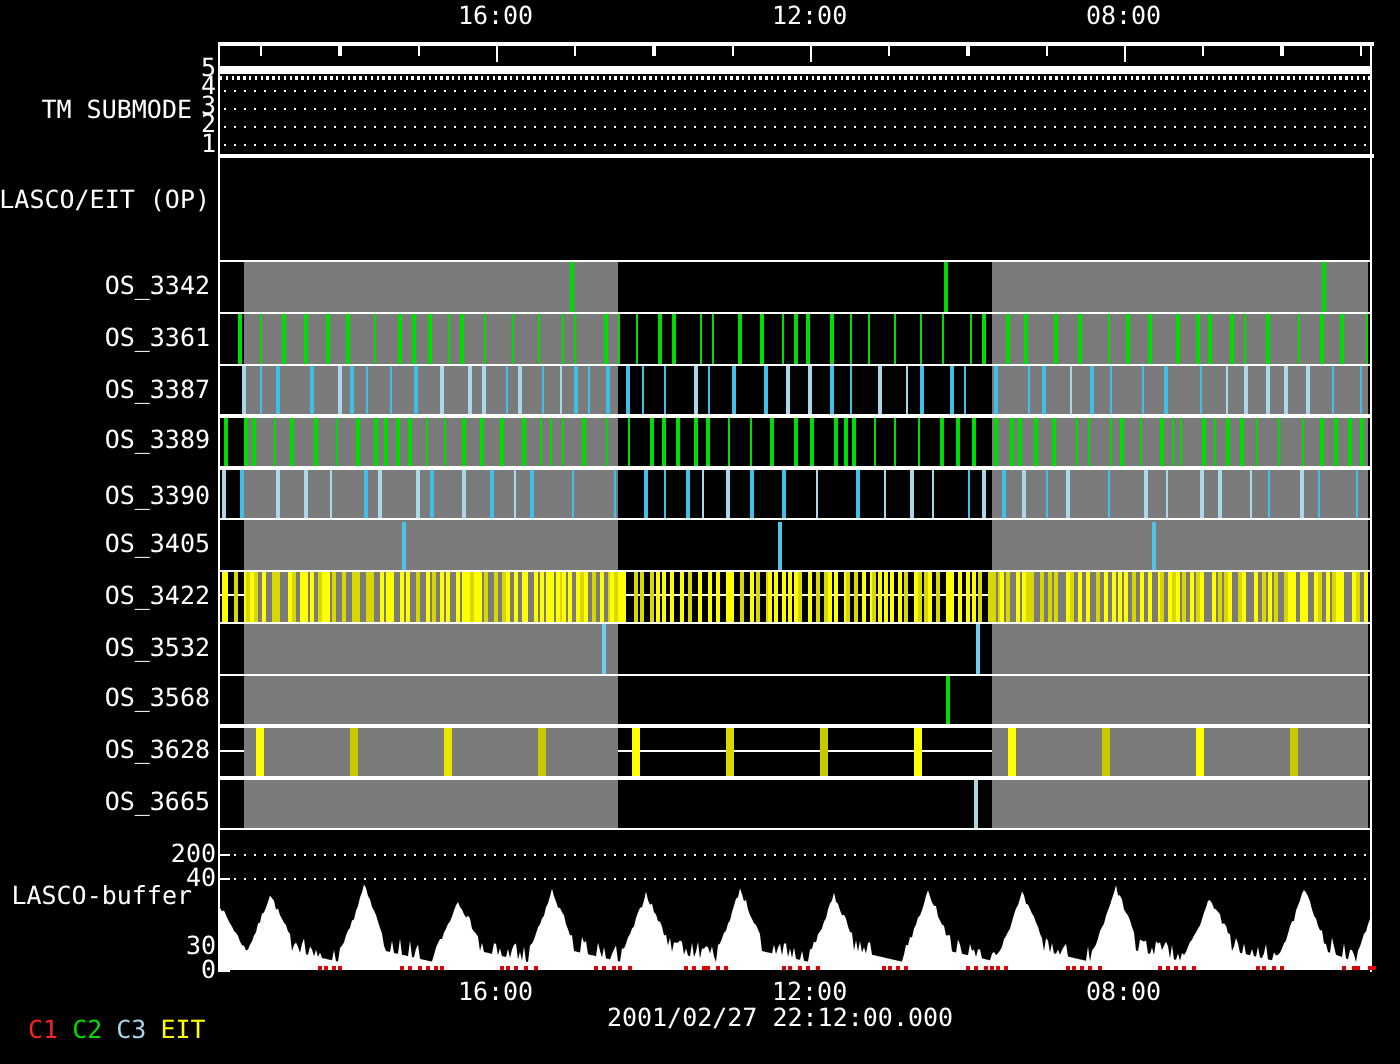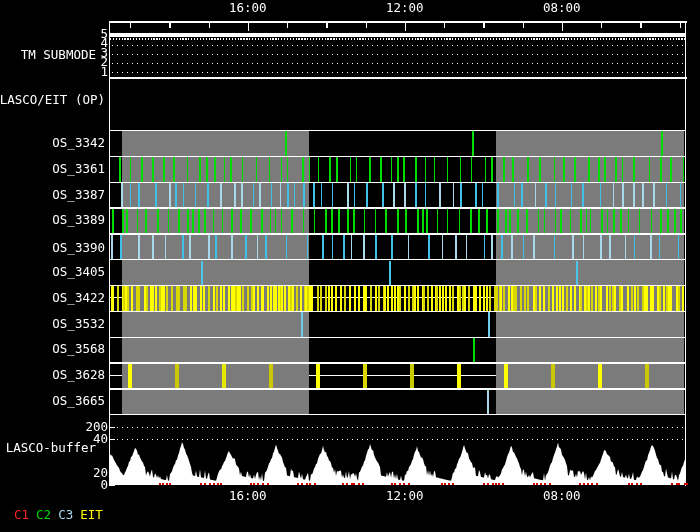--- a/index.html
+++ b/index.html
@@ -21,20 +21,21 @@
   .midline{position:absolute;background:#fff;height:1.2px;}
 </style>
 </head>
 <body>
 
 <div id="screen">
 
   <div class="lbl right" style="right:604px;top:55px;">TM SUBMODE</div>
   <div class="lbl right" style="right:595px;top:100px;">LASCO/EIT (OP)</div>
   <div class="lbl right" style="right:604px;top:448px;">LASCO-buffer</div>
+  <div class="lbl cx" style="left:390px;top:509px;">2001/02/27 22:12:00.000</div>
 
   <div id="plot" class="abs" style="left:0;top:0;width:700px;height:532px;">
       <div class="grayband" style="left: 122.017px; top: 130px; width: 186.99px; height: 285.42px;"></div>
       <div class="grayband" style="left: 495.998px; top: 130px; width: 188.025px; height: 285.42px;"></div>
       <div class="abs" style="left: 110px; top: 131.4px; width: 575px; height: 24.42px;">
         <div class="tick" style="left: 174.972px; top: 0px; width: 2.4px; height: 100%; background: rgb(0, 221, 0);"></div>
         <div class="tick" style="left: 362.02px; top: 0px; width: 2.4px; height: 100%; background: rgb(0, 221, 0);"></div>
         <div class="tick" style="left: 551.023px; top: 0px; width: 2.4px; height: 100%; background: rgb(0, 221, 0);"></div>
       </div>
       <div class="lbl right" style="right: 595px; top: 142.91px;">OS_3342</div>
@@ -526,21 +527,21 @@
       <div class="lbl right" style="right: 592px; top: 43px;">4</div>
       <div class="lbl right" style="right: 592px; top: 52.5px;">3</div>
       <div class="lbl right" style="right: 592px; top: 62px;">2</div>
       <div class="lbl right" style="right: 592px; top: 71.5px;">1</div>
       <div class="dotline" style="left: 112px; top: 427px; width: 572px;"></div>
       <div class="dotline" style="left: 112px; top: 438.5px; width: 572px;"></div>
       <div class="lbl right" style="right: 592px; top: 427px;">200</div>
       <div class="axis" style="left: 110px; top: 427px; width: 5px; height: 1.4px;"></div>
       <div class="lbl right" style="right: 592px; top: 438.5px;">40</div>
       <div class="axis" style="left: 110px; top: 438.5px; width: 5px; height: 1.4px;"></div>
-      <div class="lbl right" style="right: 592px; top: 473px;">20</div>
+      <div class="lbl right" style="right: 592px; top: 473px;">30</div>
       <div class="axis" style="left: 110px; top: 473px; width: 5px; height: 1.4px;"></div>
       <div class="lbl right" style="right: 592px; top: 484.5px;">0</div>
       <div class="axis" style="left: 110px; top: 484.5px; width: 5px; height: 1.4px;"></div>
       <svg width="575" height="63.5" style="position: absolute; left: 110px; top: 421px;">
         <polygon points="0,63.5 0,33.0 1,34.6 2,34.2 3,36.6 4,38.7 5,40.7 6,42.3 7,44.5 8,45.5 9,46.9 10,49.7 11,51.6 12,51.9 13,54.2 14,53.8 15,51.4 16,49.6 17,46.7 18,45.1 19,40.7 20,40.3 21,35.9 22,35.3 23,32.7 24,29.9 25,26.8 26,28.1 27,29.4 28,33.9 29,33.2 30,36.6 31,38.4 32,40.4 33,41.5 34,44.8 35,45.9 36,54.5 37,51.5 38,50.2 39,52.4 40,55.4 41,50.9 42,48.2 43,56.1 44,56.4 45,52.3 46,53.8 47,57.1 48,53.9 49,57.5 50,55.2 51,58.0 52,58.2 53,58.4 54,58.7 55,58.9 56,59.1 57,54.0 58,59.6 59,59.8 60,53.0 61,51.7 62,50.3 63,46.8 64,44.3 65,42.9 66,39.3 67,38.8 68,34.4 69,32.0 70,27.8 71,25.1 72,21.2 73,23.0 74,27.0 75,28.6 76,32.5 77,34.3 78,36.5 79,39.7 80,43.0 81,45.8 82,51.9 83,54.5 84,54.8 85,55.0 86,49.4 87,55.5 88,55.7 89,55.9 90,48.2 91,56.4 92,56.6 93,56.8 94,57.1 95,49.3 96,57.5 97,57.7 98,53.4 99,51.2 100,58.4 101,58.7 102,58.9 103,59.1 104,59.4 105,59.6 106,59.8 107,56.4 108,52.8 109,50.5 110,48.5 111,48.5 112,45.3 113,43.4 114,41.0 115,39.7 116,37.2 117,34.2 118,31.6 119,30.0 120,32.5 121,33.8 122,36.1 123,37.7 124,36.9 125,38.3 126,43.4 127,44.8 128,45.8 129,47.4 130,54.5 131,50.4 132,55.0 133,55.2 134,55.4 135,55.7 136,55.9 137,50.6 138,51.0 139,56.6 140,53.1 141,57.1 142,57.3 143,57.5 144,53.4 145,58.0 146,53.8 147,51.4 148,50.8 149,58.9 150,54.9 151,59.4 152,52.2 153,59.8 154,60.0 155,51.8 156,50.8 157,48.8 158,45.7 159,42.6 160,41.1 161,38.2 162,36.9 163,32.6 164,30.6 165,27.1 166,23.4 167,27.1 168,29.7 169,32.7 170,33.0 171,35.1 172,36.6 173,41.1 174,43.6 175,46.6 176,46.6 177,54.5 178,54.8 179,55.0 180,55.2 181,47.5 182,50.3 183,49.5 184,56.1 185,56.4 186,56.6 187,56.8 188,57.1 189,50.2 190,54.4 191,57.8 192,52.5 193,58.2 194,58.4 195,58.7 196,56.0 197,53.8 198,51.8 199,59.6 200,59.8 201,53.1 202,53.4 203,50.9 204,47.6 205,46.1 206,43.3 207,42.2 208,38.0 209,35.2 210,32.9 211,32.6 212,29.3 213,24.7 214,29.1 215,31.4 216,30.7 217,35.1 218,36.2 219,39.5 220,39.9 221,42.3 222,46.8 223,46.4 224,51.7 225,47.9 226,55.0 227,50.1 228,50.4 229,50.3 230,49.2 231,49.9 232,56.4 233,53.3 234,56.8 235,57.1 236,50.2 237,57.5 238,54.9 239,50.0 240,58.2 241,53.2 242,53.4 243,52.1 244,52.6 245,55.7 246,52.2 247,57.3 248,60.0 249,51.5 250,50.8 251,48.2 252,45.4 253,44.4 254,40.8 255,39.3 256,35.0 257,31.7 258,28.4 259,27.6 260,23.1 261,26.1 262,29.6 263,29.0 264,33.7 265,36.5 266,38.5 267,40.6 268,41.5 269,43.8 270,46.1 271,54.5 272,54.8 273,55.0 274,55.2 275,55.4 276,55.7 277,51.3 278,56.1 279,52.7 280,50.9 281,56.8 282,50.7 283,50.7 284,57.5 285,53.2 286,58.0 287,52.7 288,58.4 289,58.7 290,58.9 291,54.4 292,59.4 293,59.6 294,59.8 295,53.7 296,53.4 297,49.7 298,50.3 299,46.1 300,44.8 301,43.1 302,39.8 303,38.1 304,33.7 305,30.7 306,29.3 307,25.2 308,29.9 309,30.9 310,34.1 311,36.6 312,36.4 313,38.2 314,42.2 315,45.0 316,45.4 317,54.3 318,49.1 319,54.8 320,49.5 321,55.2 322,52.6 323,55.7 324,50.5 325,50.0 326,56.4 327,56.6 328,56.8 329,57.1 330,57.3 331,57.5 332,57.7 333,58.0 334,58.2 335,58.4 336,58.7 337,58.9 338,59.1 339,59.4 340,59.6 341,59.8 342,56.3 343,51.4 344,51.7 345,47.5 346,47.7 347,43.2 348,41.3 349,37.8 350,36.7 351,34.1 352,30.9 353,26.9 354,24.1 355,27.2 356,30.3 357,31.9 358,32.0 359,37.2 360,39.3 361,41.3 362,41.9 363,46.8 364,46.6 365,46.6 366,54.8 367,55.0 368,55.2 369,48.7 370,51.3 371,55.9 372,56.1 373,56.4 374,56.6 375,51.0 376,54.4 377,53.7 378,57.5 379,53.6 380,53.8 381,58.2 382,58.4 383,58.7 384,58.9 385,59.1 386,55.9 387,54.9 388,56.6 389,55.6 390,54.3 391,52.4 392,48.6 393,47.0 394,45.0 395,43.4 396,39.7 397,36.2 398,33.3 399,31.6 400,28.3 401,24.7 402,26.6 403,30.9 404,31.2 405,33.5 406,35.7 407,37.4 408,40.3 409,42.4 410,45.9 411,48.1 412,54.5 413,48.1 414,49.4 415,55.2 416,50.5 417,55.7 418,55.9 419,53.8 420,56.4 421,54.0 422,52.2 423,50.9 424,57.3 425,57.5 426,57.8 427,58.0 428,58.2 429,58.4 430,58.7 431,58.9 432,59.1 433,59.4 434,52.1 435,59.8 436,54.3 437,53.0 438,51.2 439,48.3 440,44.5 441,42.5 442,40.9 443,36.9 444,34.1 445,31.5 446,28.2 447,25.4 448,21.6 449,26.6 450,26.7 451,28.7 452,33.7 453,35.4 454,36.7 455,39.1 456,42.5 457,45.2 458,54.3 459,54.5 460,48.7 461,49.4 462,49.8 463,49.3 464,55.7 465,55.9 466,52.7 467,56.4 468,49.6 469,50.8 470,50.1 471,54.1 472,51.7 473,49.9 474,52.1 475,58.2 476,51.5 477,58.7 478,58.9 479,55.8 480,59.4 481,55.5 482,56.5 483,55.0 484,52.4 485,50.0 486,48.9 487,46.8 488,45.2 489,43.3 490,41.7 491,38.6 492,35.4 493,32.7 494,29.4 495,29.1 496,30.6 497,33.2 498,33.7 499,34.9 500,36.1 501,41.0 502,40.6 503,41.9 504,45.6 505,46.0 506,54.5 507,52.2 508,48.0 509,50.8 510,55.4 511,55.7 512,50.7 513,56.1 514,56.4 515,56.6 516,53.5 517,57.1 518,57.3 519,52.4 520,57.7 521,58.0 522,55.6 523,51.0 524,58.7 525,58.9 526,59.1 527,55.2 528,56.8 529,56.4 530,55.4 531,53.2 532,50.6 533,49.2 534,45.7 535,42.3 536,39.6 537,39.5 538,34.3 539,31.7 540,29.2 541,25.8 542,24.0 543,25.2 544,27.1 545,29.8 546,33.8 547,36.9 548,38.3 549,41.9 550,44.3 551,44.1 552,50.8 553,51.0 554,55.0 555,55.4 556,47.8 557,52.3 558,56.4 559,56.8 560,57.1 561,57.5 562,50.6 563,58.2 564,58.6 565,54.0 566,54.0 567,56.4 568,60.0 569,54.2 570,52.3 571,49.1 572,45.9 573,44.8 574,41.1 575,38.5 575,63.5" fill="#ffffff"></polygon>
       </svg>
       <div class="tick" style="left: 158.637px; top: 482.5px; width: 2px; height: 2.6px; background: rgb(221, 0, 0);"></div>
       <div class="tick" style="left: 162.109px; top: 482.5px; width: 2px; height: 2.6px; background: rgb(221, 0, 0);"></div>
       <div class="tick" style="left: 166.408px; top: 482.5px; width: 2px; height: 2.6px; background: rgb(221, 0, 0);"></div>
       <div class="tick" style="left: 169.03px; top: 482.5px; width: 2px; height: 2.6px; background: rgb(221, 0, 0);"></div>

